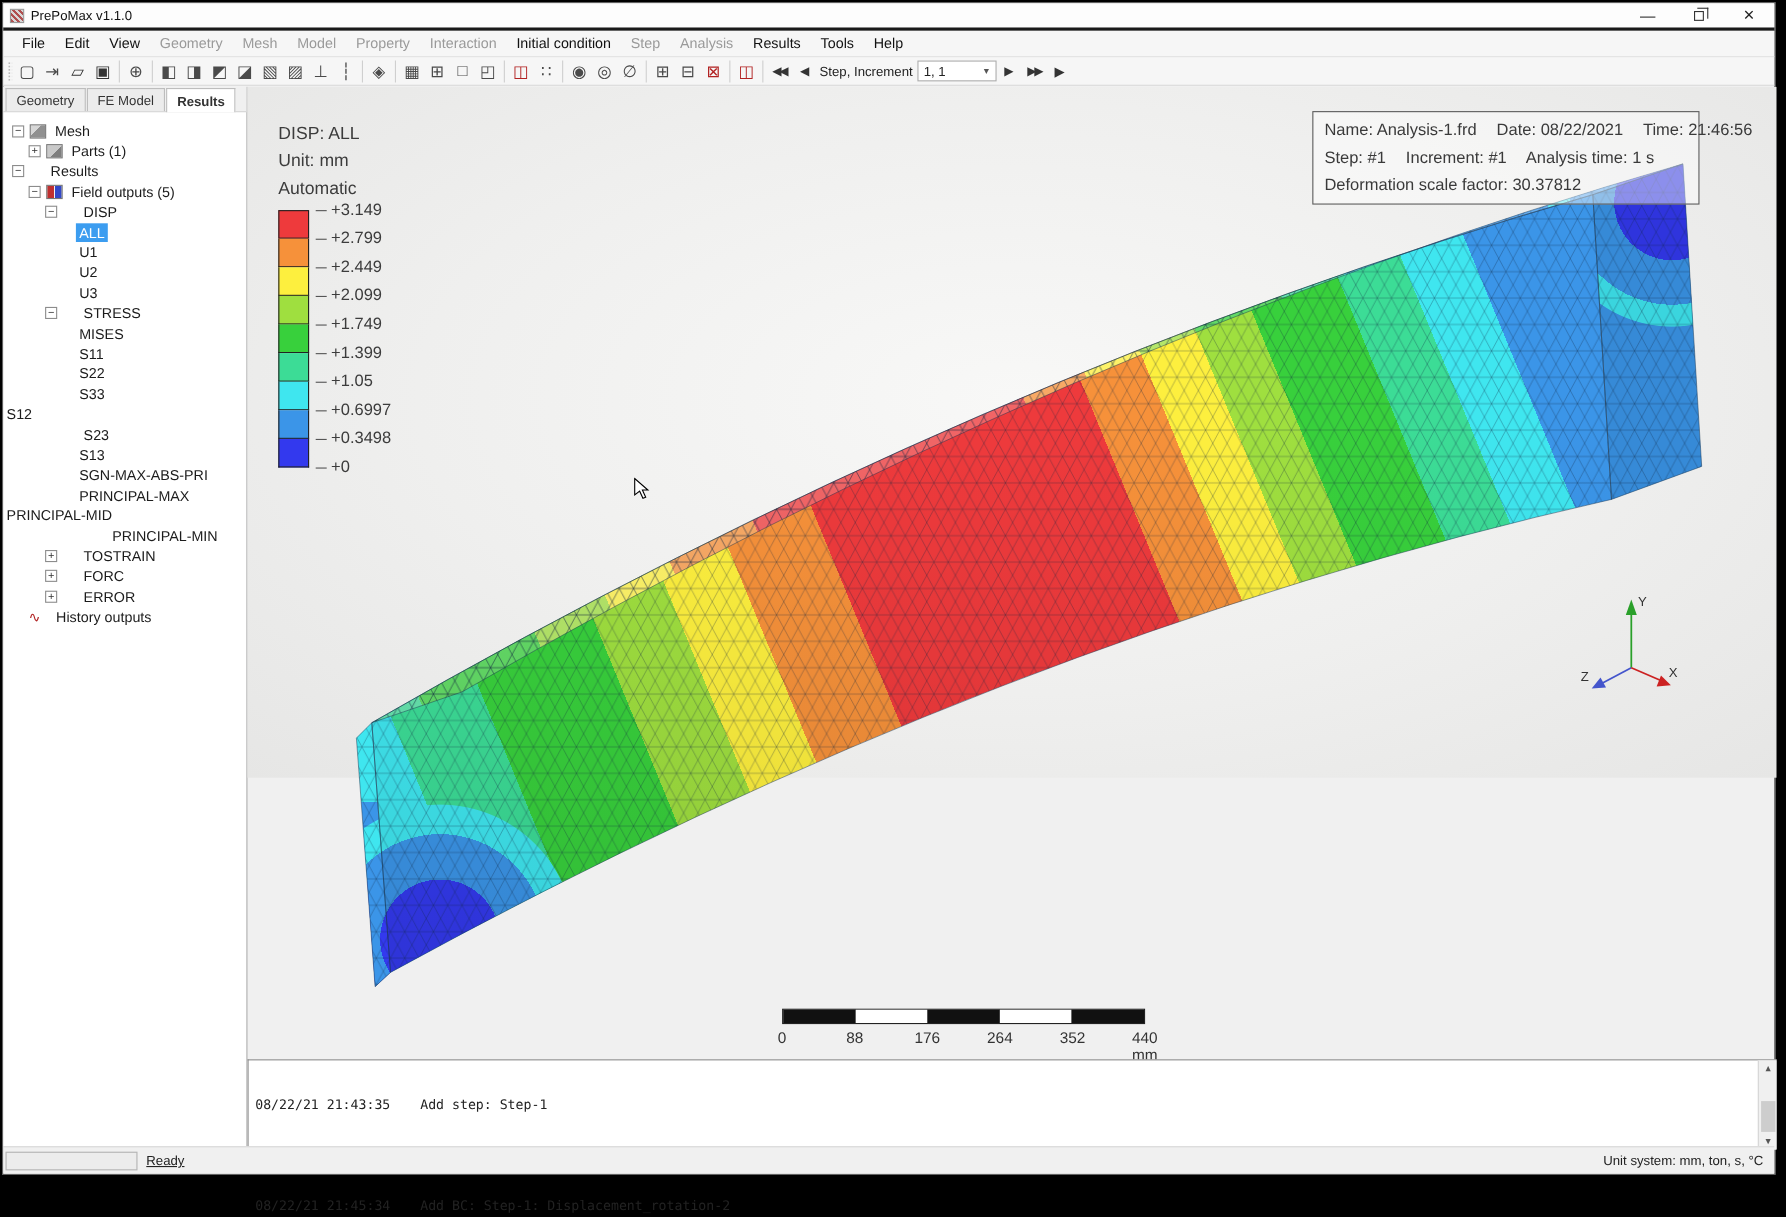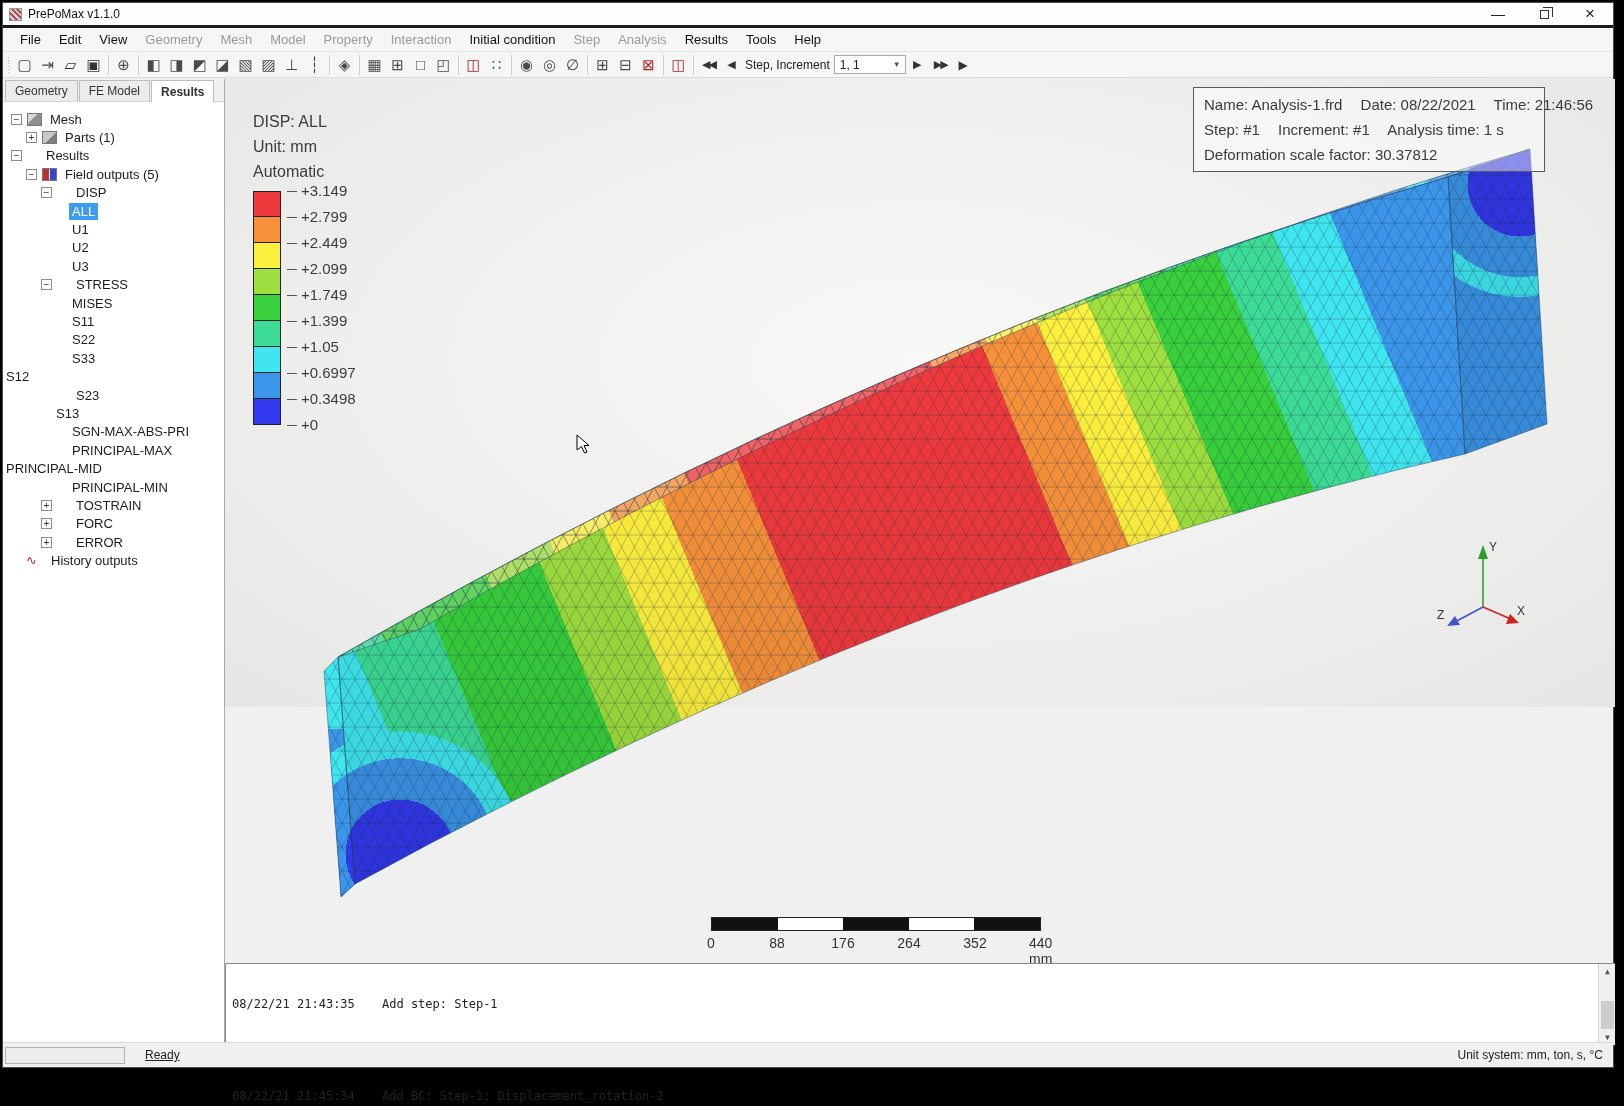--- a/index.html
+++ b/index.html
@@ -74,21 +74,21 @@
   
   #vp-header { position:absolute; left:28px; top:30px; font-size:16px; color:#3c3c3c; line-height:25px; }
   #legend { position:absolute; left:28px; top:112px; }
   .chip { width:28px; height:26px; border:1px solid #222; border-top:none; }
   .chip:first-child { border-top:1px solid #222; }
   #legend-labels { position:absolute; left:34px; top:0; }
   .leg-lab { position:absolute; left:14px; font-size:15px; color:#3c3c3c; white-space:nowrap; }
   .leg-tick { position:absolute; left:0; width:10px; height:1px; background:#555; }
 
   
-  #info-box { position:absolute; right:70px; top:8px; width:352px; border:1px solid #5a5a5a;
+  #info-box { position:absolute; right:70px; top:22px; width:352px; border:1px solid #5a5a5a;
               background:rgba(255,255,255,0.45); padding:4px 10px; font-size:15px; color:#3a3a3a;
               line-height:25px; z-index:5; white-space:nowrap; }
   #info-box span { margin-right:14px; }
 
   
   #scalebar { position:absolute; left:486px; top:838px; width:330px; height:14px;
               border:1px solid #222; display:flex; }
   .seg { width:66px; height:100%; }
   #scalebar-labels { position:absolute; left:486px; top:856px; width:360px; height:18px;
                      font-size:14px; color:#333; }
@@ -111,21 +111,21 @@
   #log-scroll { position:absolute; right:0; top:0; width:17px; height:100%; background:#f0f0f0;
                 border-left:1px solid #d5d5d5; }
   .sarrow { position:absolute; left:0; width:17px; height:15px; text-align:center; font-size:8px;
             color:#555; line-height:15px; }
   #log-thumb { position:absolute; left:2px; bottom:16px; width:13px; height:28px; background:#cdcdcd; }
 
   
   #statusbar { position:absolute; left:0; bottom:0; width:100%; height:25px; background:#f0f0f0;
                border-top:1px solid #d8d8d8; display:flex; align-items:center; font-size:12px; color:#222; }
   #progress { width:120px; height:17px; border:1px solid #b3b3b3; background:#ececec; margin-left:2px; }
-  #status-ready { margin-left:20px;text-decoration:underline; }
+  #status-ready { margin-left:8px;text-decoration:underline; }
   #status-units { margin-left:auto; margin-right:10px; }
 </style>
 </head>
 <body>
 
 <div id="win">
 
   <div id="titlebar">
     <div id="app-icon"></div>
     <div id="title-text">PrePoMax v1.1.0</div>
@@ -266,33 +266,33 @@
         </div>
       <div class="trow" style="padding-left:66px">
           <span class="tlabel">S33</span>
         </div>
       <div class="trow" style="">
           <span class="tlabel">S12</span>
         </div>
       <div class="trow" style="padding-left:70px">
           <span class="tlabel">S23</span>
         </div>
-      <div class="trow" style="padding-left:50px">
+      <div class="trow" style="padding-left:66px">
           <span class="tlabel">S13</span>
         </div>
       <div class="trow" style="padding-left:66px">
           <span class="tlabel">SGN-MAX-ABS-PRI</span>
         </div>
       <div class="trow" style="padding-left:66px">
           <span class="tlabel">PRINCIPAL-MAX</span>
         </div>
       <div class="trow" style="">
           <span class="tlabel">PRINCIPAL-MID</span>
         </div>
-      <div class="trow" style="padding-left:66px">
+      <div class="trow" style="padding-left:96px">
           <span class="tlabel">PRINCIPAL-MIN</span>
         </div>
       <div class="trow" style="padding-left:38px">
           <span class="expander">+</span>
           <span class="tspacer"></span>
           <span class="tlabel">TOSTRAIN</span>
         </div>
       <div class="trow" style="padding-left:38px">
           <span class="expander">+</span>
           <span class="tspacer"></span>

